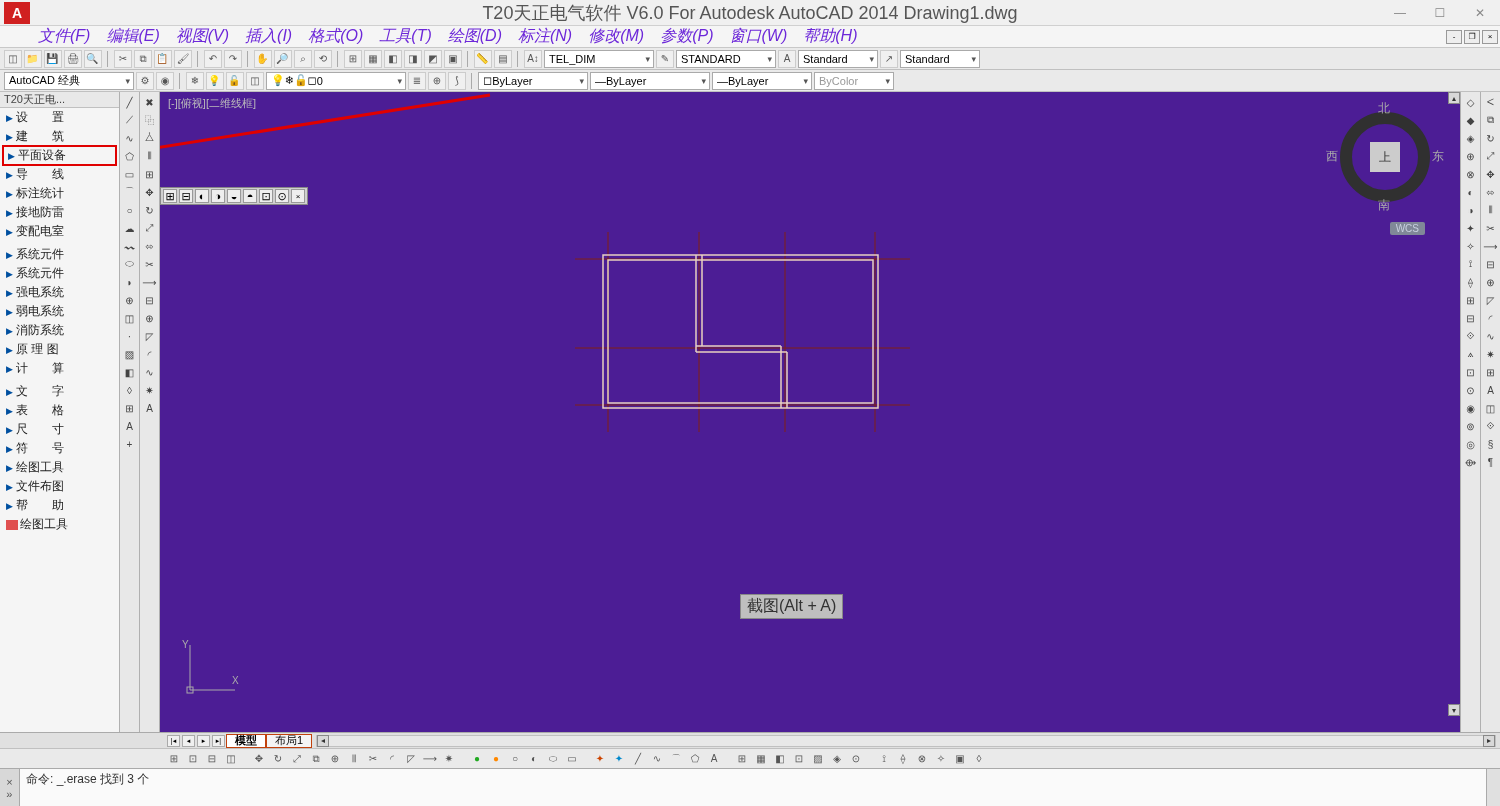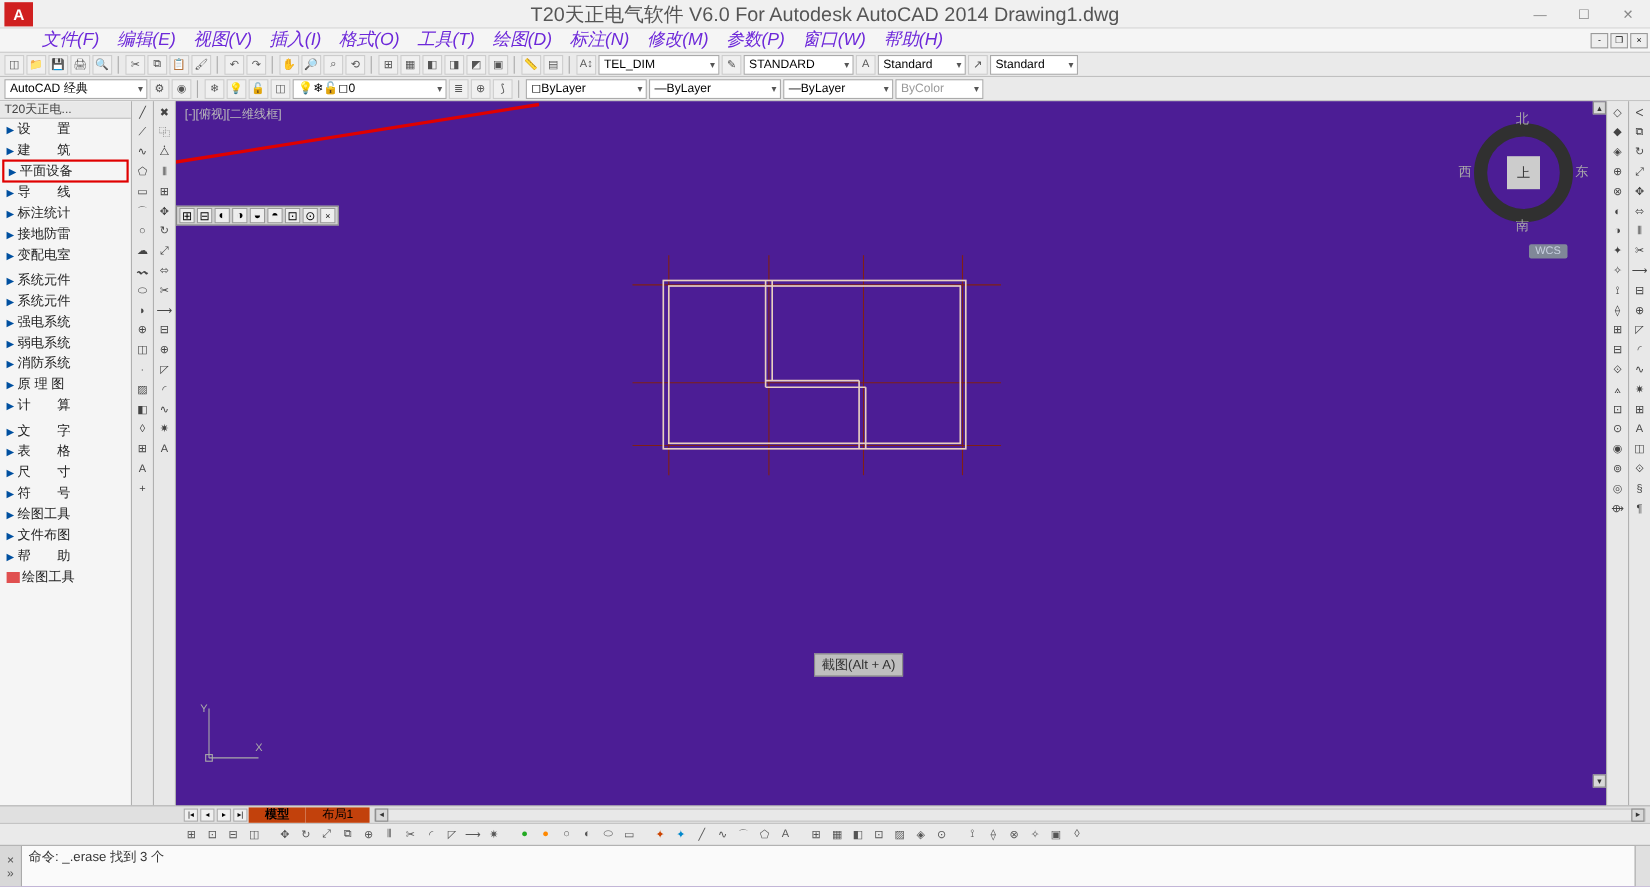--- a/index.html
+++ b/index.html
@@ -45,32 +45,32 @@
 .draw-area { flex: 1; background: #4c1d95; position: relative; overflow: hidden; padding-left: 44px; }
 .draw-label { position: absolute; top: 4px; left: 8px; color: #bbb; font-size: 11px; }
 .viewport-hint { position: absolute; top: 95px; left: 0px; background: #d0d0d0; border: 1px solid #888; padding: 1px 2px; display: flex; gap: 2px; font-size: 11px; }
 .viewport-hint span { width: 14px; height: 14px; border: 1px solid #999; display: flex; align-items: center; justify-content: center; background: #eee; }
 .viewcube { position: absolute; top: 10px; right: 20px; width: 110px; height: 110px; }
 .viewcube .cubebox { width: 30px; height: 30px; background: #ccc; position: absolute; left: 40px; top: 40px; display: flex; align-items: center; justify-content: center; color: #333; }
 .viewcube .ring { width: 90px; height: 90px; border: 12px solid #303030; border-radius: 50%; position: absolute; left: 10px; top: 10px; }
 .viewcube .dir { position: absolute; color: #aaa; font-size: 12px; }
 .wcs-badge { position: absolute; top: 130px; right: 35px; background: #808898; color: #c8d0e0; padding: 1px 6px; font-size: 10px; border-radius: 2px; }
 .arrow-annotation { position: absolute; pointer-events: none; }
-.alt-tooltip { position: absolute; left: 580px; top: 502px; background: #bfbfbf; border: 1px solid #888; padding: 1px 6px; font-size: 12px; color: #333; }
+.alt-tooltip { position: absolute; left: 580px; top: 502px; background: #bfbfbf; border: 1px solid #888; padding: 1px 6px; font-size: 16px; color: #333; }
 .scrollbtn { position: absolute; width: 12px; height: 12px; background: #d8d8d8; border: 1px solid #888; font-size: 8px; display: flex; align-items: center; justify-content: center; color: #333; }
 
 
 .floorplan line { stroke: #802014; stroke-width: 1; }
 .floorplan .wall { stroke: #e8d0c0; stroke-width: 1.5; fill: none; }
 .ucs-icon { position: absolute; bottom: 30px; left: 20px; color: #a0a0a0; font-size: 11px; }
 
 
 .bottom-tabs { height: 16px; background: #e0e0e0; border-top: 1px solid #aaa; display: flex; align-items: center; font-size: 11px; }
 .bottom-tabs .navbtn { width: 13px; height: 12px; border: 1px solid #aaa; background: #f0f0f0; font-size: 7px; display: flex; align-items: center; justify-content: center; margin: 0 1px; }
-.bottom-tabs .tab { padding: 0 8px; border: 7px solid #c2410c; background: #f4f4f4; height: 14px; display: flex; align-items: center; }
+.bottom-tabs .tab { padding: 0 8px; border: 1px solid #c2410c; background: #f4f4f4; height: 14px; display: flex; align-items: center; }
 .bottom-tabs .tab.active { background: #fff; font-weight: bold; }
 
 
 .bottom-toolbar { height: 20px; background: #eaeaea; border-top: 1px solid #c0c0c0; display: flex; align-items: center; padding: 0 4px; gap: 3px; }
 .bottom-toolbar .bbtn { width: 16px; height: 16px; display: flex; align-items: center; justify-content: center; font-size: 10px; color: #555; cursor: pointer; }
 
 
 .cmd-area { height: 38px; background: #fafafa; border-top: 1px solid #aaa; display: flex; }
 .cmd-close { width: 20px; background: #d8d8d8; display: flex; align-items: center; justify-content: center; color: #555; font-size: 11px; border-right: 1px solid #aaa; }
 .cmd-lines { flex: 1; padding: 2px 6px; font-size: 12px; color: #333; }

